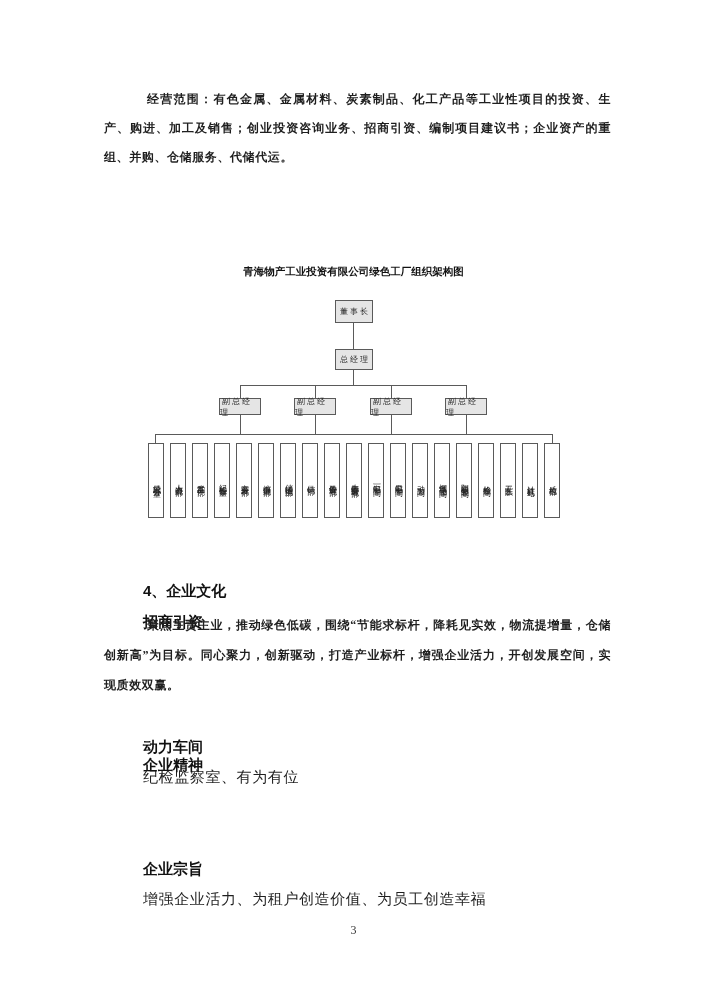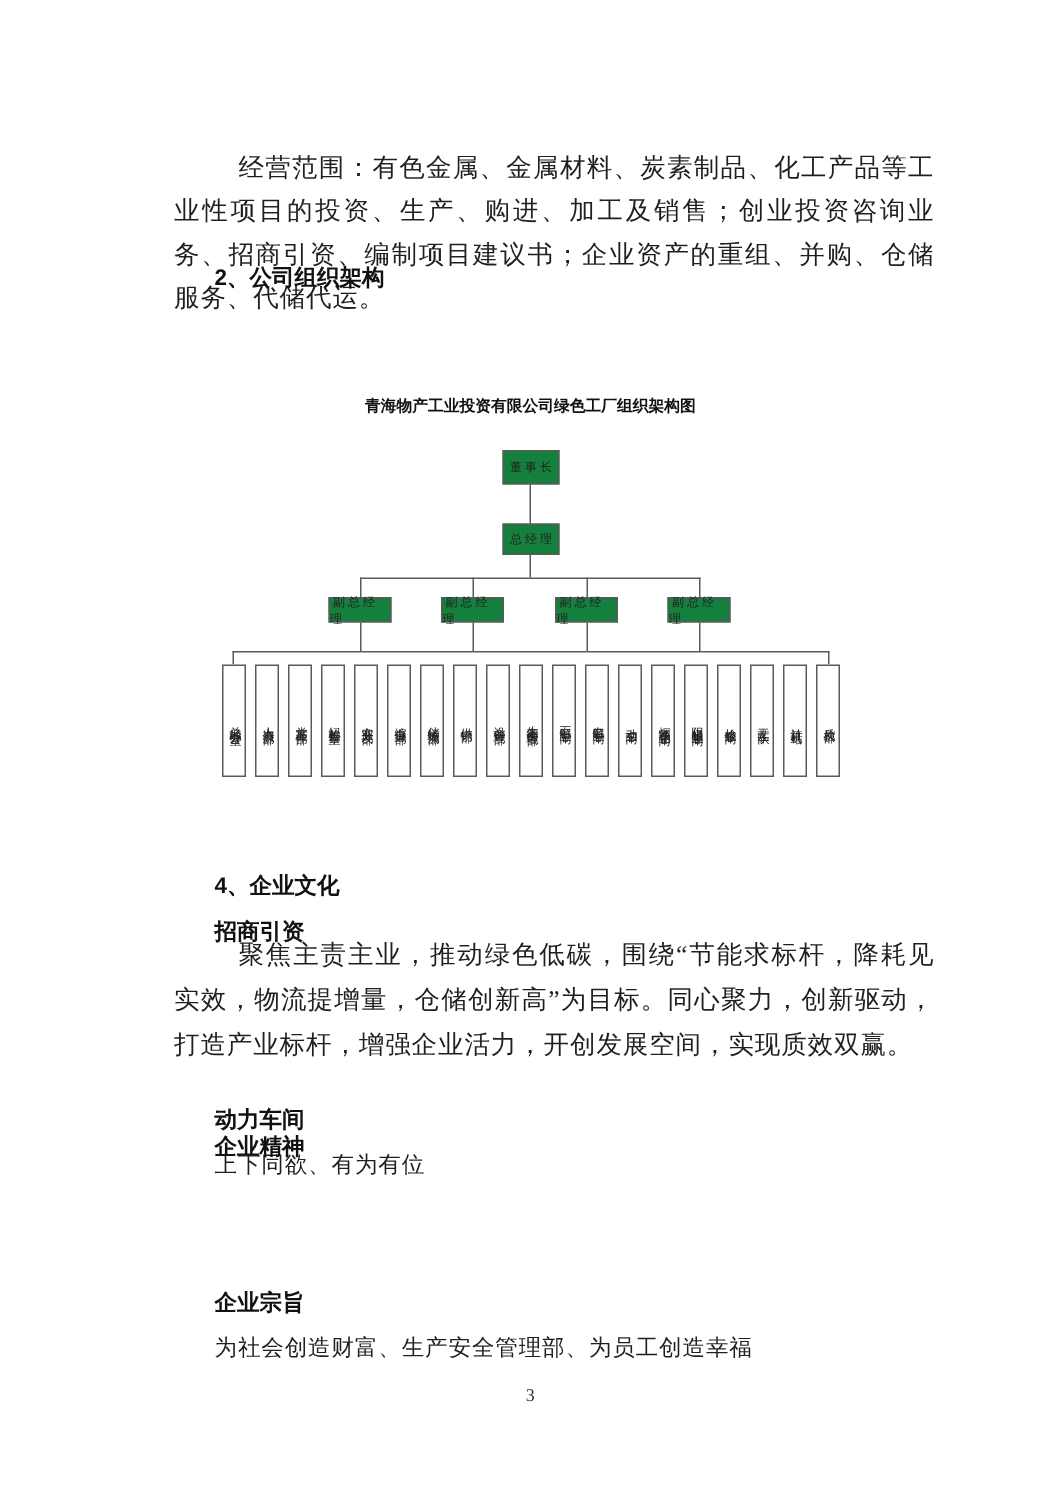--- a/index.html
+++ b/index.html
@@ -3,22 +3,22 @@
 <meta charset="utf-8">
 <style>
   html,body{margin:0;padding:0;background:#fff;}
   .page{
     position:relative; width:707px; height:999px; background:#ffffff;
     font-family:"Liberation Serif","DejaVu Serif",serif;
     color:#1f1f1f; overflow:hidden;
   }
   .para{
     position:absolute; left:100px; width:507px;
-    font-size:17px; line-height:29px; letter-spacing:0.6px;
-    text-align:justify; text-indent:43px; margin:16px;
+    font-size:12px; line-height:29px; letter-spacing:0.6px;
+    text-align:justify; text-indent:43px; margin:4px;font-weight:bold;
   }
   .heading{
     position:absolute; left:100px; width:507px; margin:0;
     font-family:"Liberation Sans","DejaVu Sans",sans-serif;
     font-weight:bold; font-size:15px; line-height:29px;
     text-indent:43px; color:#111;
   }
   .subline{
     position:absolute; left:100px; width:507px; margin:0;
     font-size:15px; line-height:30px; letter-spacing:0.6px;
@@ -26,21 +26,21 @@
   }
   .vision-para{ line-height:30px; }
   
   .chart{ position:absolute; left:0; top:260px; width:707px; height:262px;padding-left:24px; }
   .chart-title{
     position:absolute; left:0; top:4px; width:707px; text-align:center;
     font-family:"Liberation Sans","DejaVu Sans",sans-serif;
     font-weight:bold; font-size:10.5px; color:#111; line-height:14px;
   }
   .obox{
-    position:absolute; box-sizing:border-box; background:#15803d;
+    position:absolute; box-sizing:border-box; background:#e5e5e5;
     border:1px solid #5a5a5a; color:#222;
     display:flex; align-items:center; justify-content:center;
     font-size:8px; letter-spacing:2px; text-indent:2px;
     font-family:"Liberation Serif","DejaVu Serif",serif;
   }
   .dept{
     position:absolute; box-sizing:border-box; background:#fff;
     border:1px solid #5a5a5a; color:#222; width:16px; height:75px; top:183px;
     display:flex; align-items:center; justify-content:center;
     writing-mode:vertical-rl; text-orientation:upright;
@@ -55,21 +55,20 @@
     font-size:12px; color:#333; line-height:16px;
   }
 </style>
 </head>
 <body>
 
 <div class="page">
 
   <p class="para" style="top:81px">经营范围：有色金属、金属材料、炭素制品、化工产品等工业性项目的投资、生产、购进、加工及销售；创业投资咨询业务、招商引资、编制项目建议书；企业资产的重组、并购、仓储服务、代储代运。</p>
 
-  <h3 class="heading" style="top:171px">2、公司组织架构</h3>
 
   <div class="chart">
     <div class="chart-title">青海物产工业投资有限公司绿色工厂组织架构图</div>
 
     <div class="obox" style="left:335px;top:40px;width:38px;height:23px">董事长</div>
     <div class="l vl" style="left:353px;top:63px;height:26px"></div>
 
     <div class="obox" style="left:335px;top:89px;width:38px;height:21px">总经理</div>
     <div class="l vl" style="left:353px;top:110px;height:15px"></div>
 
@@ -113,21 +112,21 @@
     <div class="dept" style="left:522px">计算机站</div>
     <div class="dept" style="left:544px">质检部</div>
   </div>
 
   <h3 class="heading" style="top:576px">4、企业文化</h3>
 
   <h4 class="heading" style="top:607px">招商引资</h4>
   <p class="para vision-para" style="top:606px">聚焦主责主业，推动绿色低碳，围绕“节能求标杆，降耗见实效，物流提增量，仓储创新高”为目标。同心聚力，创新驱动，打造产业标杆，增强企业活力，开创发展空间，实现质效双赢。</p>
 
   <h4 class="heading" style="top:732px">动力车间</h4>
-  <p class="subline" style="top:762px">上下同欲、有为有位</p>
+  <p class="subline" style="top:762px">纪检监察室、有为有位</p>
 
   <h4 class="heading" style="top:750px">企业精神</h4>
 
   <h4 class="heading" style="top:854px">企业宗旨</h4>
-  <p class="subline" style="top:884px">为社会创造财富、生产安全管理部、为员工创造幸福</p>
+  <p class="subline" style="top:884px">增强企业活力、为租户创造价值、为员工创造幸福</p>
 
   <div class="page-number">3</div>
 </div>
 
 </body></html>

